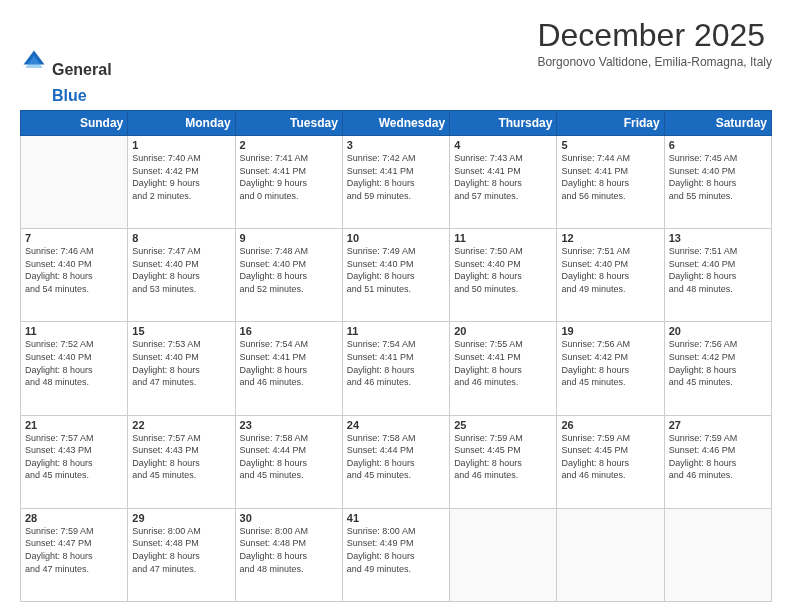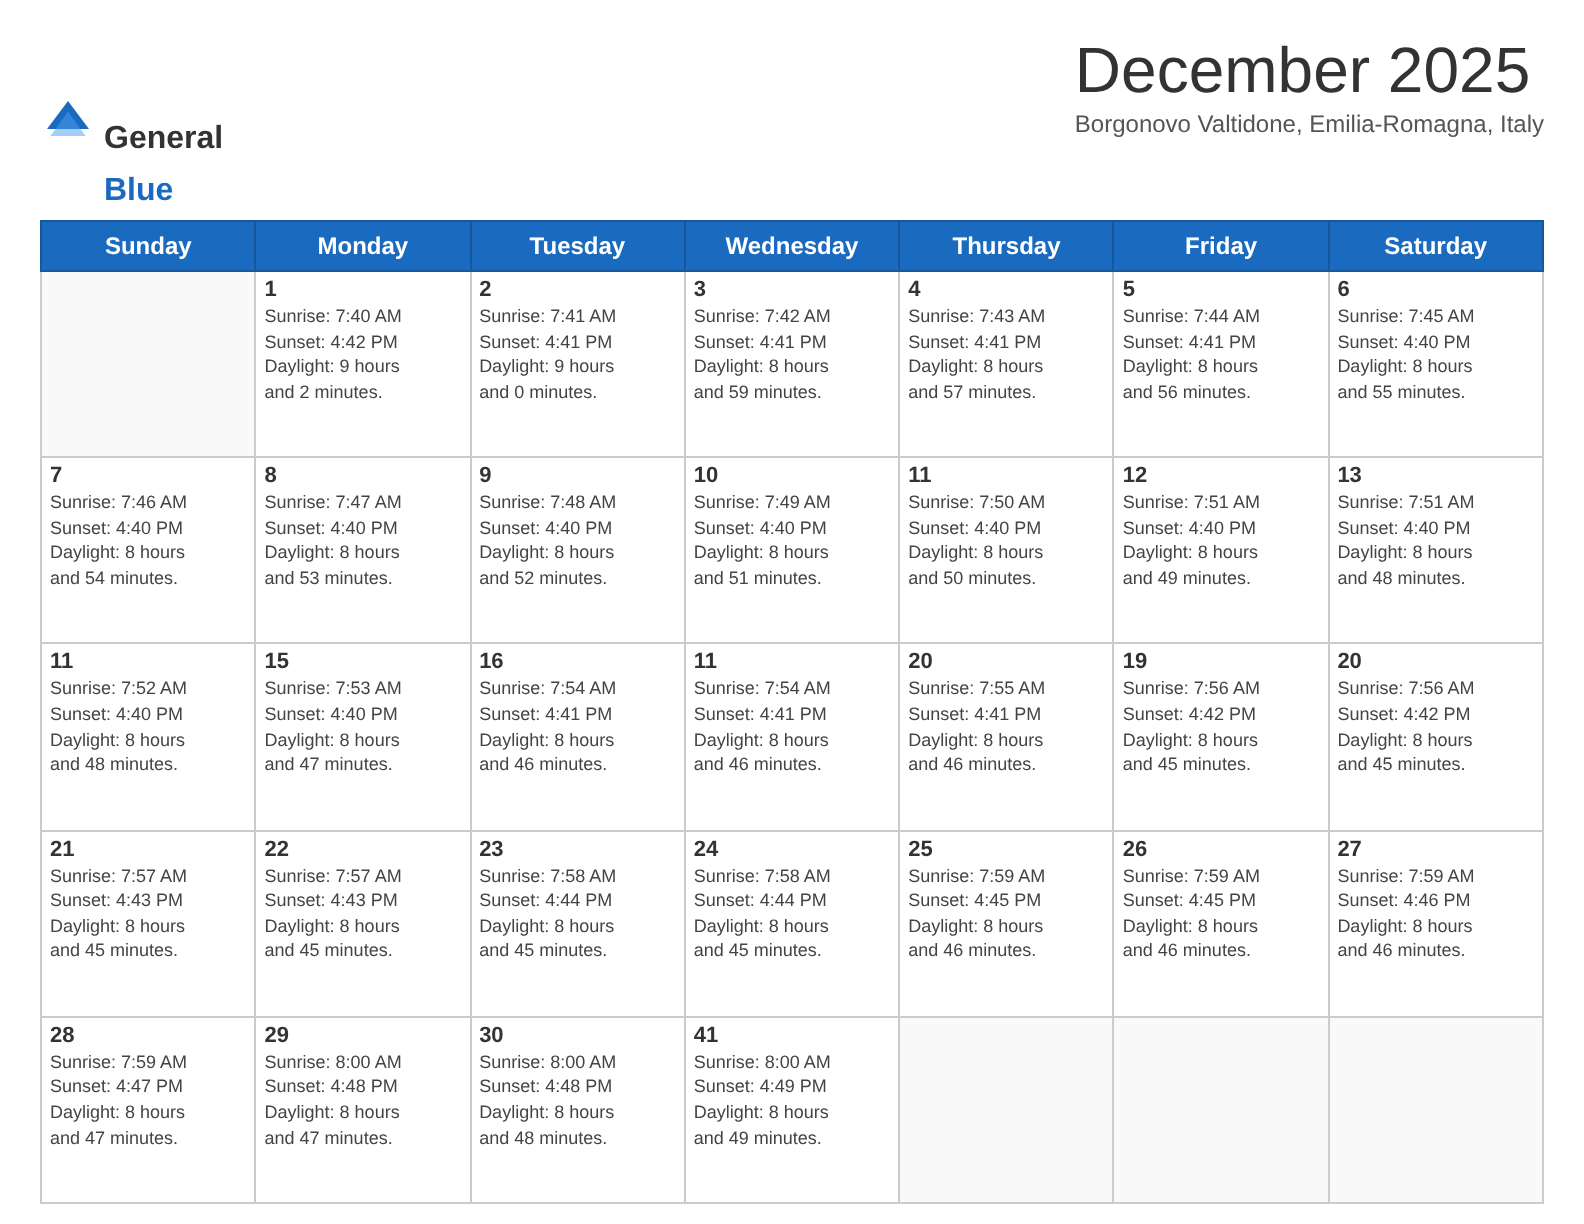--- a/index.html
+++ b/index.html
@@ -69,21 +69,21 @@
       border-collapse: collapse;
       width: 100%;
       table-layout: fixed;
     }
     .calendar th {
       background-color: #1a6bbf;
       color: #fff;
       font-size: 12px;
       font-weight: bold;
       padding: 5px 4px;
-      text-align: center;
+      text-align: right;
       border: 1px solid #1558a0;
     }
     .calendar td {
       vertical-align: top;
       border: 1px solid #ccc;
       padding: 3px 4px;
       font-size: 9.5px;
       color: #333;
       height: 88px;
     }

